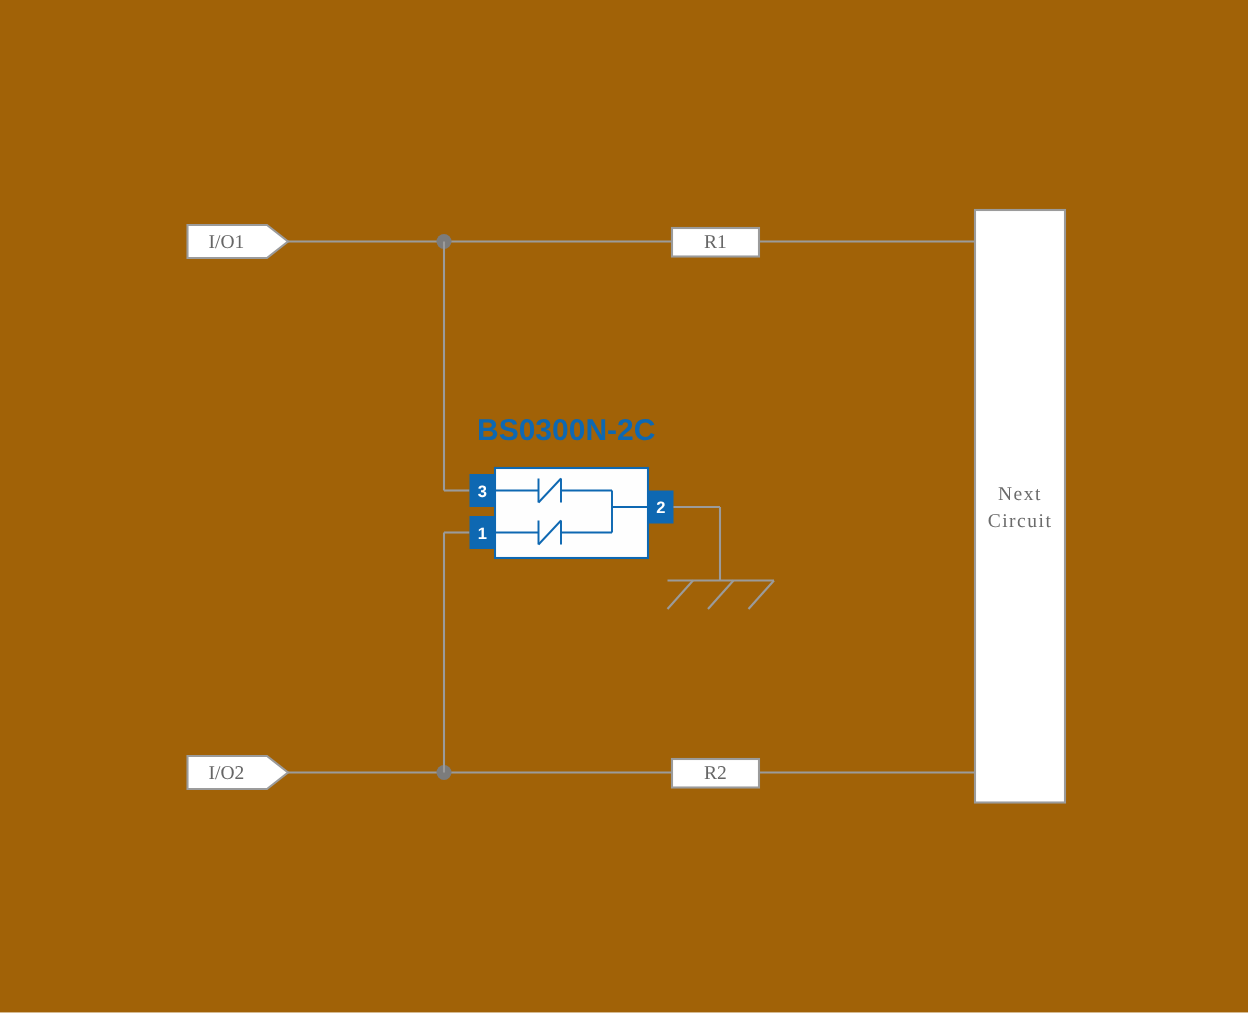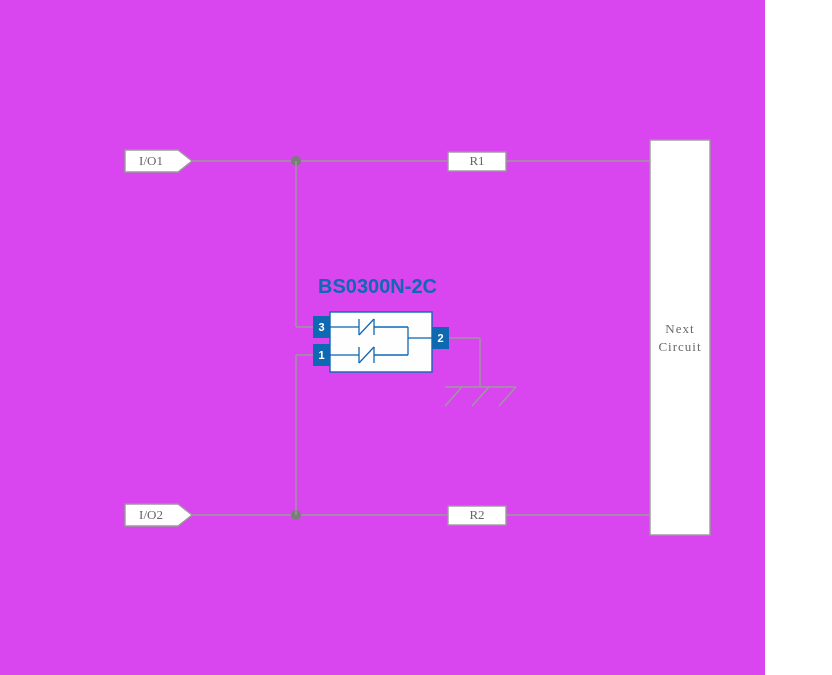--- a/index.html
+++ b/index.html
@@ -2,23 +2,23 @@
 <html><head>
 <meta charset="utf-8">
 <style>
   html, body {
     margin: 0;
     padding: 0;
     background: #ffffff;
   }
   .stage {
     position: relative;
-    width: 765px;
+    width: 832px;
     height: 675px;
-    background: #d946ef;
+    background: #a16207;
     overflow: hidden;
   }
   svg { display: block; }
 
   .shape   { fill: #ffffff; stroke: #9b9b9b; stroke-width: 1.4; }
   .wire    { stroke: #9b9b9b; stroke-width: 1.4; fill: none; stroke-linecap: butt; }
   .junction{ fill: #7c7c7c; stroke: none; }
 
   .label {
     font-family: "Liberation Serif", serif;

